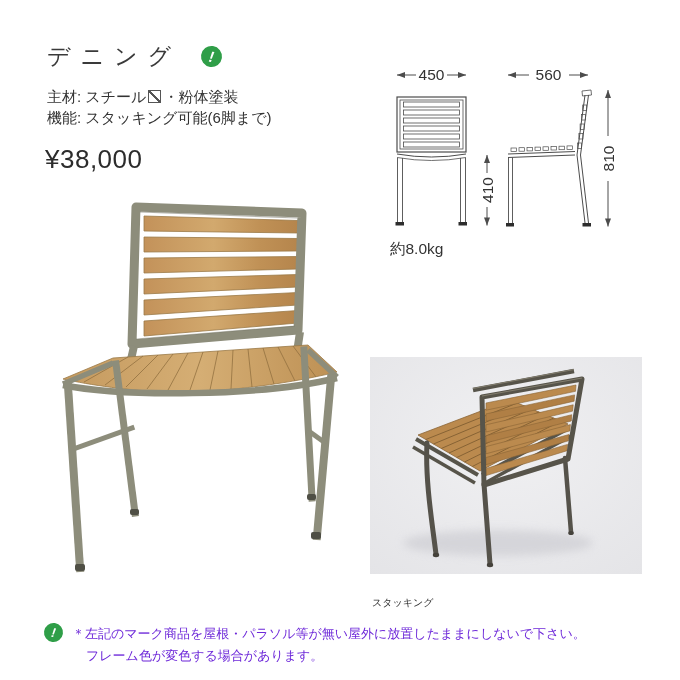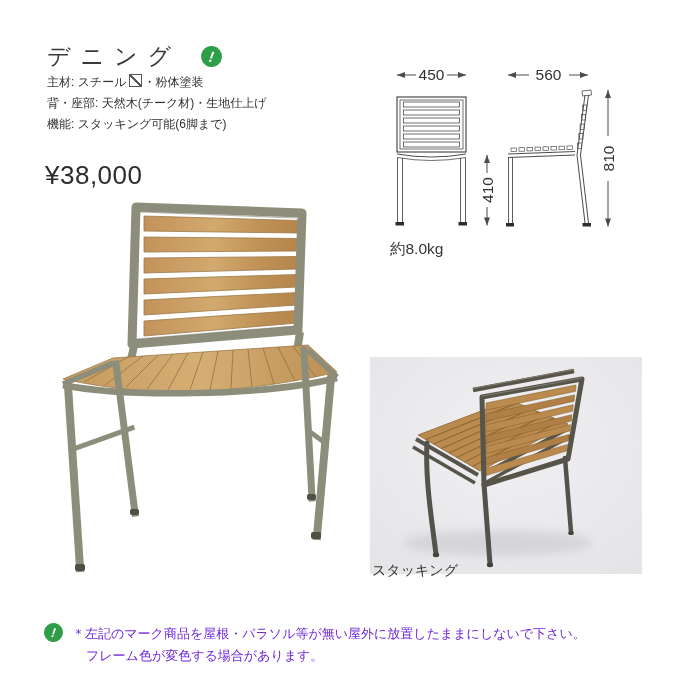--- a/index.html
+++ b/index.html
@@ -8,52 +8,51 @@
   .stage{position:absolute;left:0;top:0;width:680px;height:680px;background:#fff;}
 
   .title-row{position:absolute;left:47px;top:41px;display:flex;align-items:center;gap:20px;}
   .title{font-size:23px;color:#3a3a3a;letter-spacing:10px;white-space:nowrap;}
   .badge{width:21px;height:21px;border-radius:50%;background:#2f9e48;color:#fff;
          display:flex;align-items:center;justify-content:center;
          font-weight:bold;font-style:italic;font-size:15px;line-height:1;flex:0 0 auto;
          transform:rotate(8deg);}
   .badge.small{width:19px;height:19px;font-size:13px;}
 
-  .specs{position:absolute;left:47px;top:72px;font-size:12px;line-height:21px;color:#333;}
+  .specs{position:absolute;left:47px;top:86px;font-size:15px;line-height:21px;color:#333;}
   .spec-line{white-space:nowrap;}
   .mark{display:inline-block;width:11px;height:11px;border:1px solid #555;margin:0 2px;
         vertical-align:-1px;
         background:linear-gradient(to top right,transparent 44%,#555 44%,#555 56%,transparent 56%);}
 
-  .price{position:absolute;left:45px;top:160px;font-size:26px;color:#2c2c2c;letter-spacing:.5px;}
+  .price{position:absolute;left:45px;top:144px;font-size:26px;color:#2c2c2c;letter-spacing:.5px;}
 
   .main-photo{position:absolute;left:50px;top:186px;width:315px;height:425px;}
   .dims{position:absolute;left:383px;top:57px;width:250px;height:205px;}
   .dims text{fill:#333;font-family:"Liberation Sans","DejaVu Sans",sans-serif;}
 
   .stack-photo{position:absolute;left:370px;top:357px;width:272px;height:217px;}
-  .stack-caption{position:absolute;left:372px;top:562px;font-size:14px;color:#333;}
+  .stack-caption{position:absolute;left:372px;top:596px;font-size:10px;color:#333;}
 
   .note{position:absolute;left:44px;top:623px;display:flex;gap:9px;align-items:flex-start;}
   .note-text{font-size:13px;line-height:21.5px;color:#6d28d9;}
   .note-line2{padding-left:14px;font-family:Liberation Serif, serif;}
 </style>
 </head>
 <body>
 
 <div class="stage">
 
   <div class="title-row">
     <span class="title">デニング</span>
     <span class="badge">!</span>
   </div>
 
   <div class="specs">
     <div class="spec-line"><span>主材: スチール</span><span class="mark"></span><span>・粉体塗装</span></div>
-    <div class="spec-line">背・座部: 天然木(チーク材)・生地仕上げ</div>
     <div class="spec-line">機能: スタッキング可能(6脚まで)</div>
   </div>
 
   <div class="price">¥38,000</div>
 
   <svg class="main-photo" viewBox="0 0 315 425" xmlns="http://www.w3.org/2000/svg">
     <defs>
       <linearGradient id="teakBack" x1="0" y1="0" x2="1" y2="0">
         <stop offset="0" stop-color="#c3925a"></stop>
           <stop offset="0.45" stop-color="#d2a96e"></stop>

